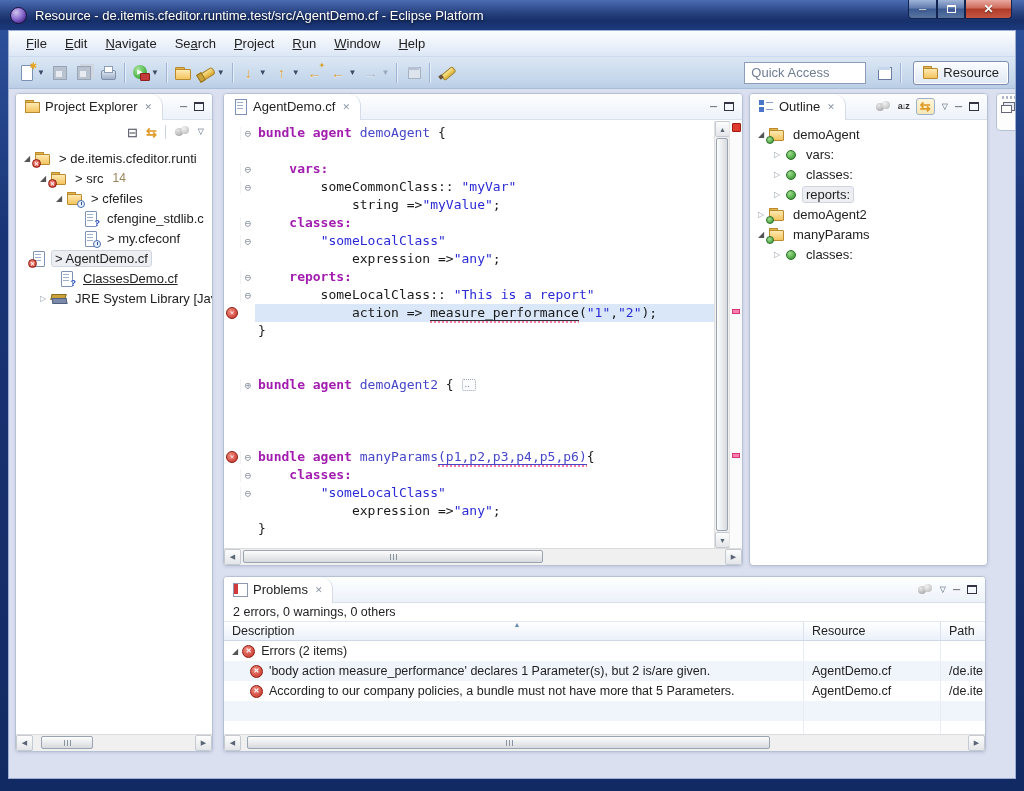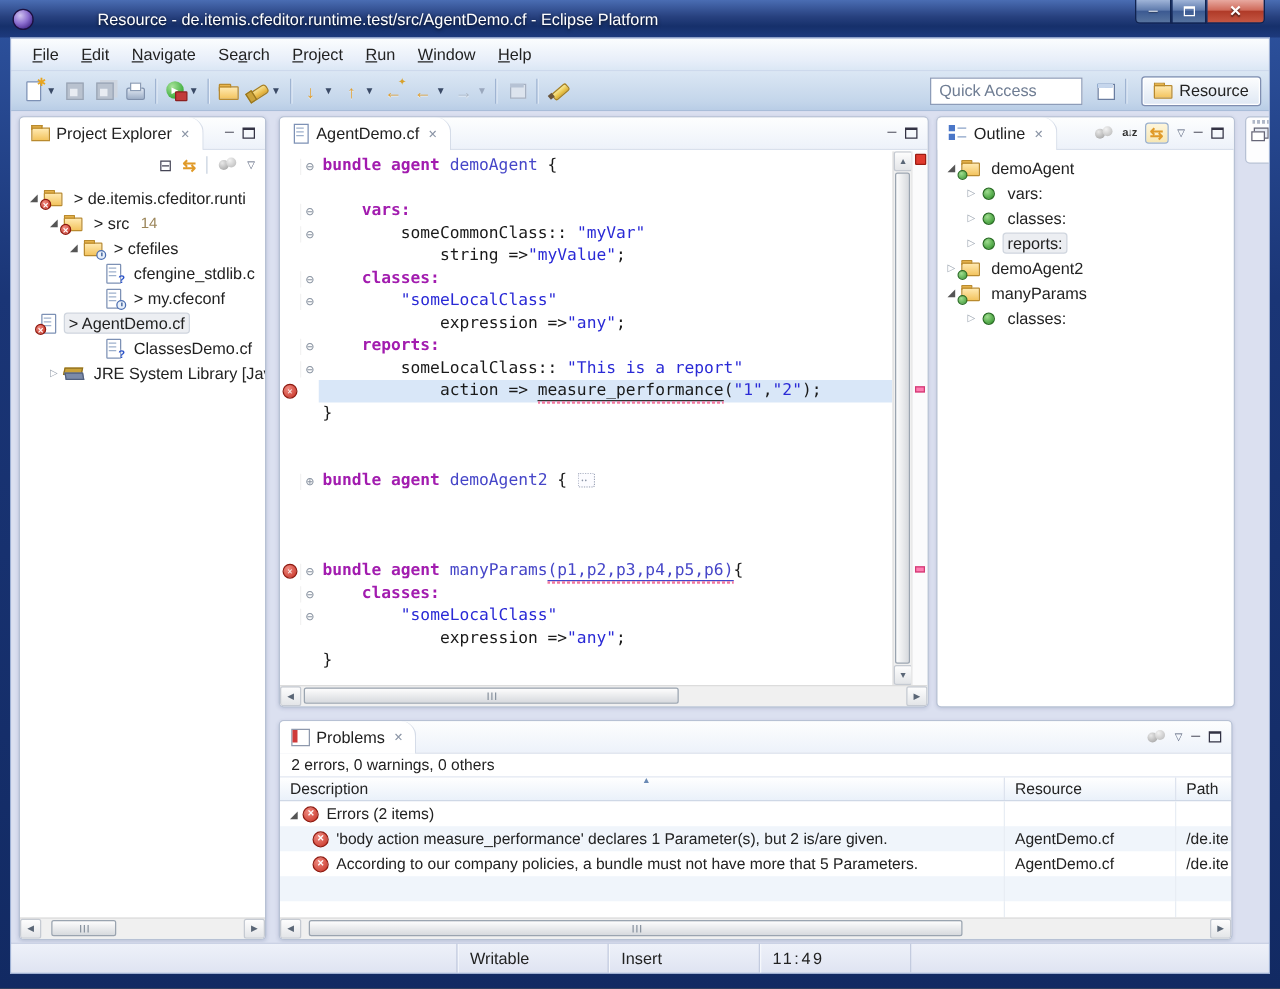--- a/index.html
+++ b/index.html
@@ -6,21 +6,21 @@
   *{box-sizing:border-box;}
   .window{position:relative;width:1024px;height:791px;margin:0 auto;
     background:linear-gradient(#2e539f,#1a3576 30%,#122a63);
     font-family:"Liberation Sans",sans-serif;font-size:13px;color:#222;overflow:hidden;}
   
   .titlebar{position:absolute;top:0;left:0;right:0;height:30px;display:flex;align-items:center;
     background:linear-gradient(#4a6db3,#27407e 45%,#16306b 70%,#1d3a7d);}
   .app-icon{width:17px;height:17px;margin:0 8px 0 10px;border-radius:50%;
     background:radial-gradient(circle at 35% 30%,#cfc3ef,#8d6fd0 45%,#4a2d8f 80%,#2c1860);
     border:1px solid #1d1040;flex:0 0 auto;}
-  .title-text{color:#fff;text-shadow:0 1px 3px rgba(0,0,0,.8);font-size:13px;white-space:nowrap;margin-left:43px;}
+  .title-text{color:#fff;text-shadow:0 1px 3px rgba(0,0,0,.8);font-size:13px;white-space:nowrap;}
   .winbtns{position:absolute;top:0;right:12px;display:flex;}
   .wb{height:19px;display:flex;align-items:center;justify-content:center;color:#fff;
     border:1px solid #10234f;border-top:none;font-size:10px;text-shadow:0 1px 1px #0008;
     background:linear-gradient(#9fb4d8,#5f7bad 45%,#3c5a92 50%,#57749f);}
   .wb-min{width:29px;border-radius:0 0 0 4px;}
   .wb-max{width:28px;}
   .wb-close{width:47px;background:linear-gradient(#e8a9a0,#cf6a5a 45%,#b03a28 50%,#c55743);border-radius:0 0 4px 0;font-size:12px;font-weight:bold;}
   .maxglyph{width:9px;height:8px;border:1px solid #fff;border-top:2px solid #fff;display:inline-block;}
   
   .client{position:absolute;top:30px;left:8px;right:8px;bottom:12px;background:#dce1f2;
@@ -349,21 +349,21 @@
               </span>
               <span class="lbl">&gt; my.cfeconf</span>
             </div>
             <div class="trow sel" style="">
               <span class="arrow"></span>
               <span class="ic idoc">
                 <span class="bdg b-err"></span>
               </span>
               <span class="lbl">&gt; AgentDemo.cf</span>
             </div>
-            <div class="trow" style="padding-left: 52px;">
+            <div class="trow" style="padding-left: 28px; text-decoration: underline;">
               <span class="arrow"></span>
               <span class="ic idoc">
                 <span class="bdg b-q"></span>
               </span>
               <span class="lbl">ClassesDemo.cf</span>
             </div>
             <div class="trow" style="padding-left: 20px;">
               <span class="arrow closed">▷</span>
               <span class="ic ibooks"></span>
               <span class="lbl">JRE System Library [Jav</span>
@@ -670,21 +670,14 @@
           <span class="sbtn">◀</span>
           <span class="strack">
               <span class="sthumb" style="left:6px;width:72%;"></span>
             </span>
           <span class="sbtn">▶</span>
         </div>
       </div>
 
     </div>
 
-    <div class="statusbar">
-      <span class="sb-pad"></span>
-      <span class="sb-cell">Writable</span>
-      <span class="sb-cell">Insert</span>
-      <span class="sb-cell sb-time">11:49</span>
-      <span style="width:1px;height:100%;background:#c3cbdf;"></span>
-    </div>
   </div>
 </div>
 
 </body></html>

